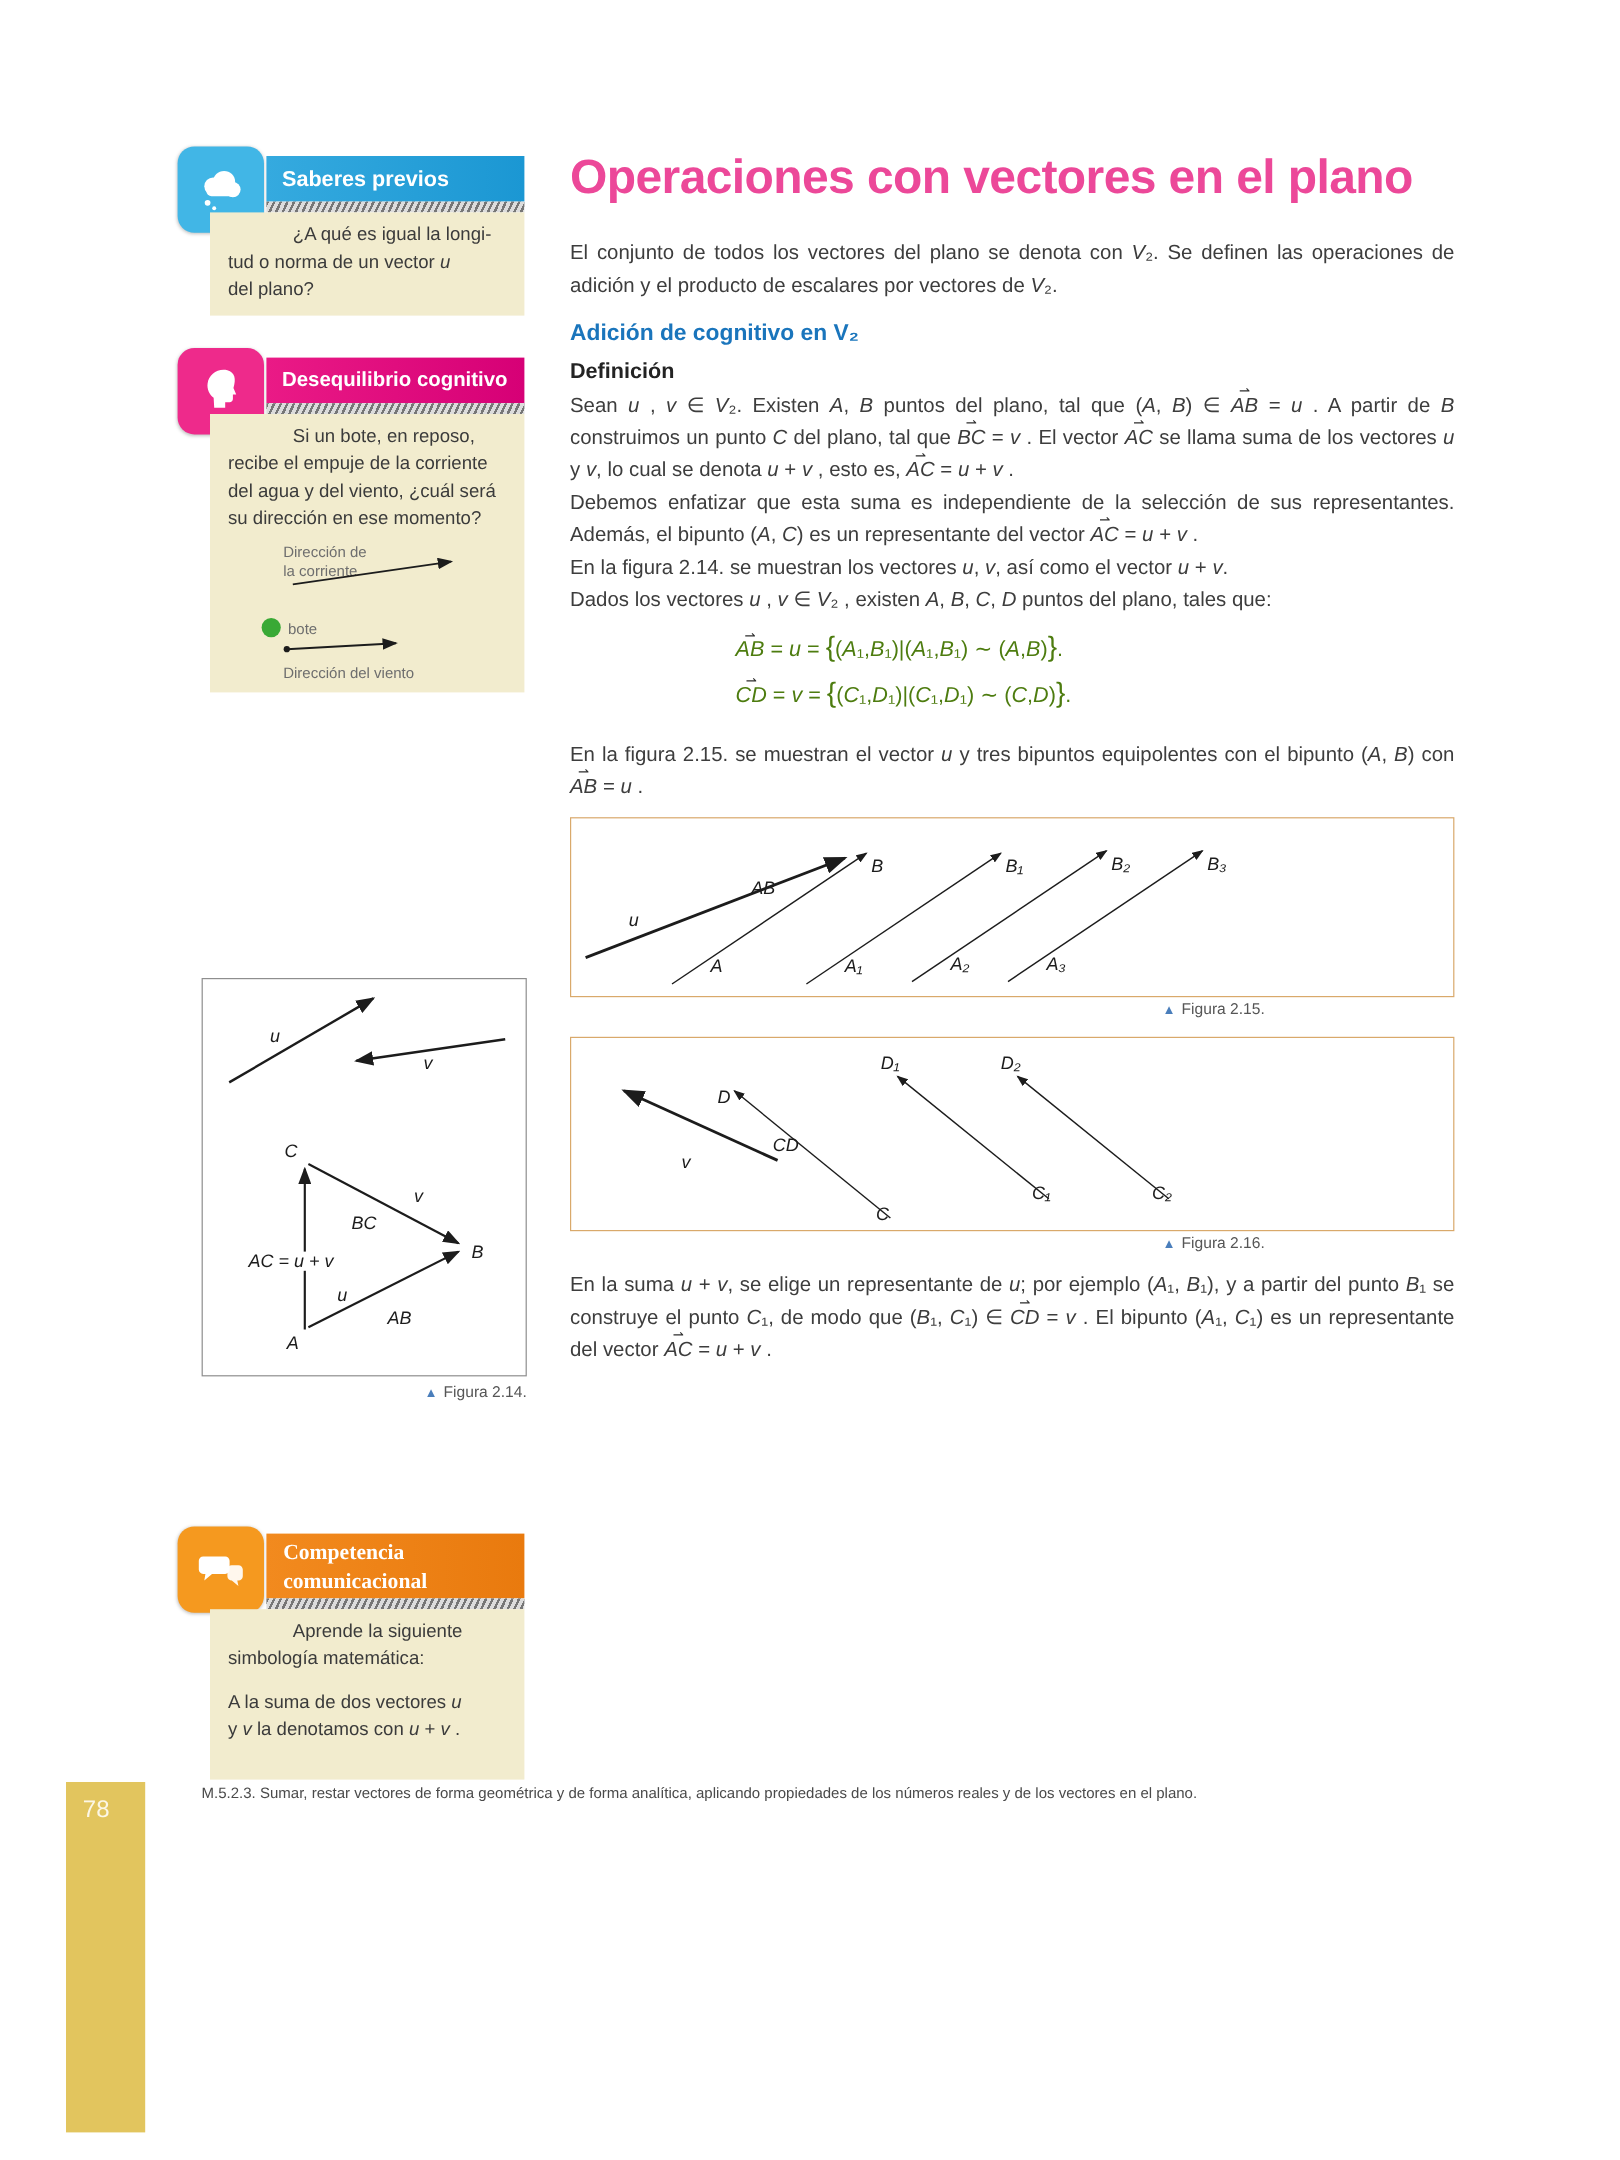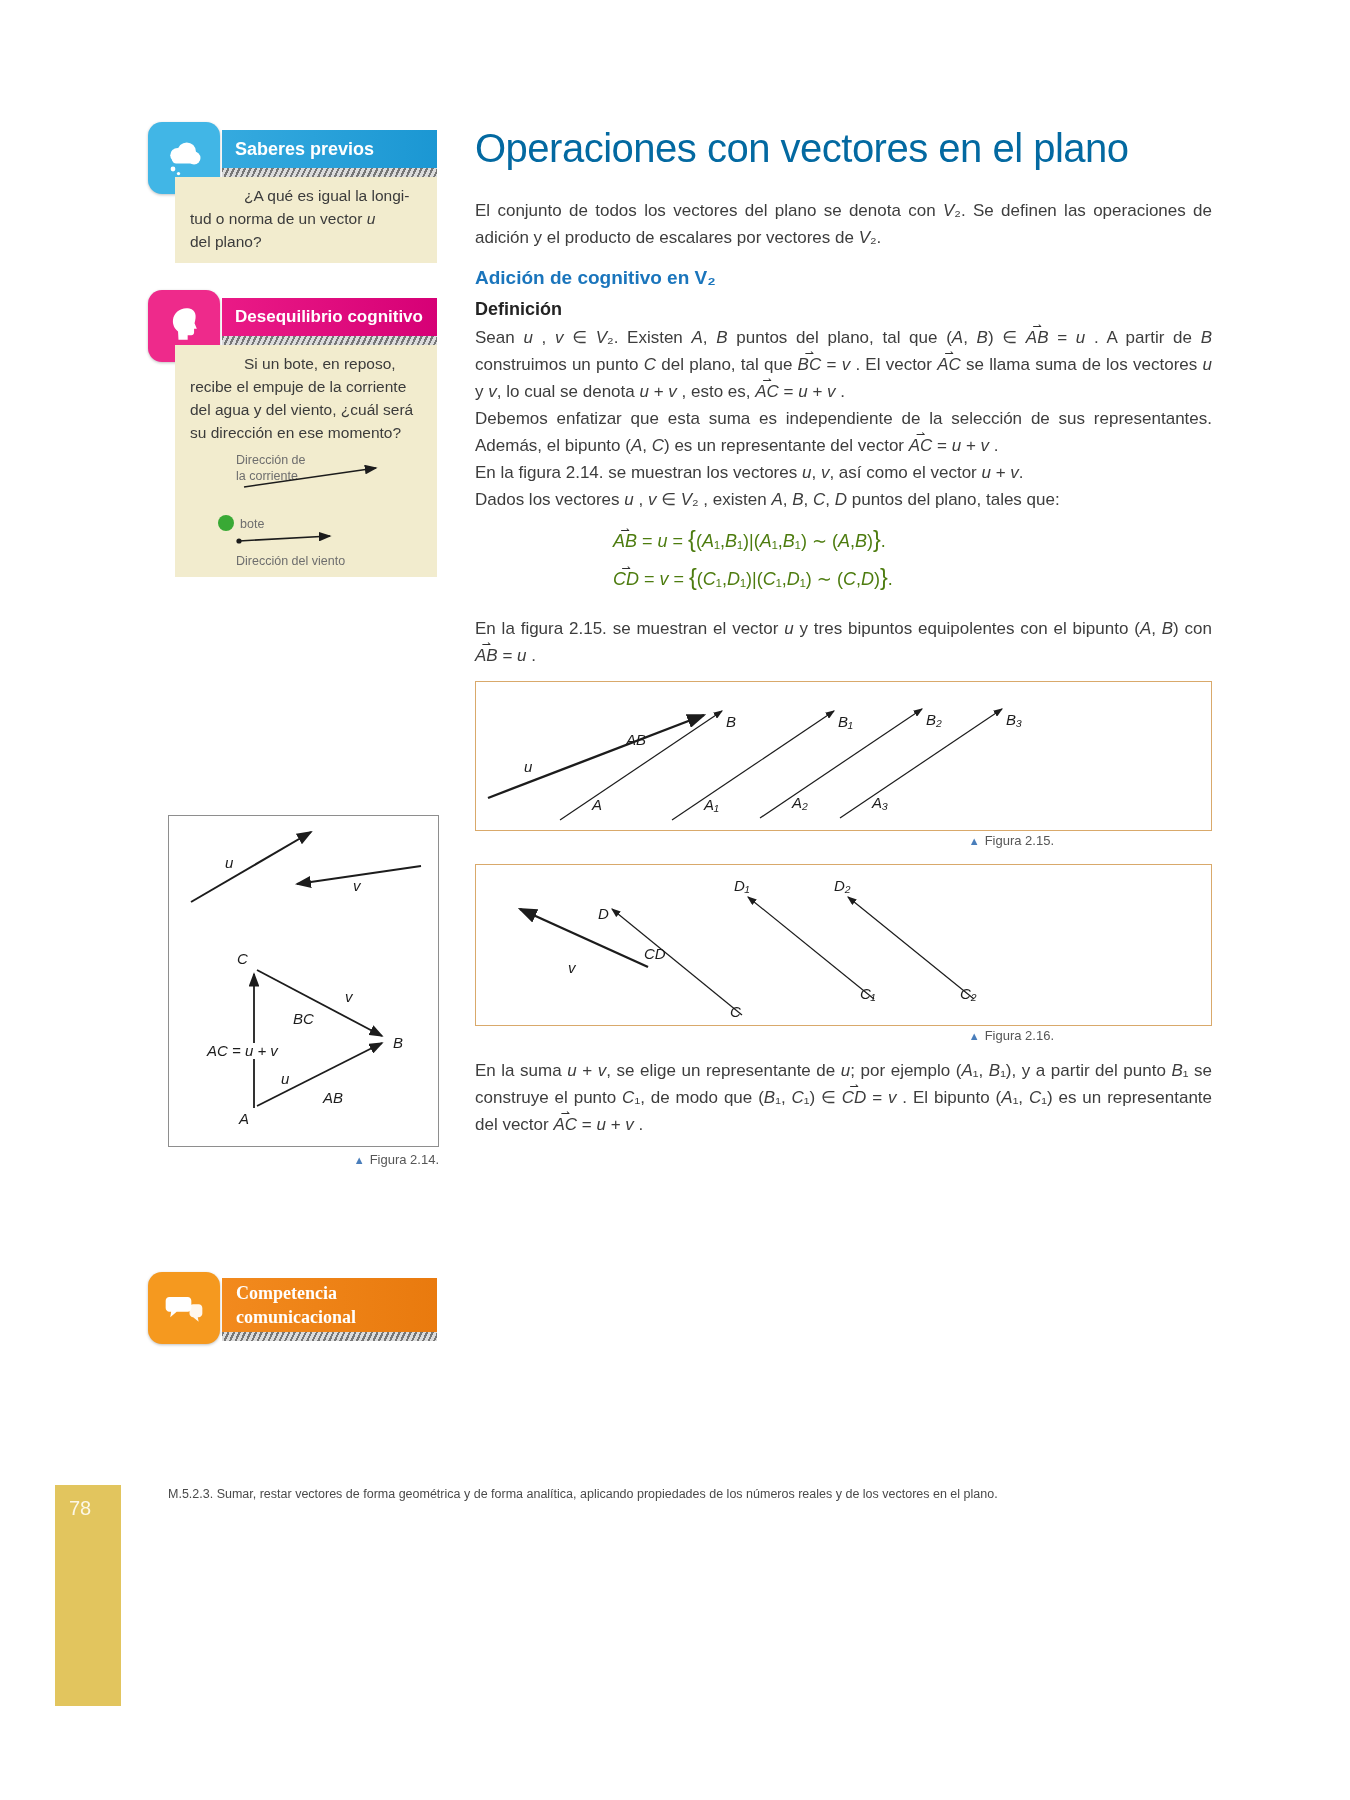--- a/index.html
+++ b/index.html
@@ -16,37 +16,37 @@
   .tanbox{background:#f2ecce;font-size:15.5px;line-height:23px;color:#3b3b3b;
           padding:7px 15px 9px;box-sizing:border-box;}
   .ind{text-indent:54px;}
   
   .figframe214{background:#fff;border:1px solid #8e8e8e;box-sizing:border-box;}
   .figframe{background:#fff;border:1.5px solid #d9a96b;box-sizing:border-box;}
   .cap{display:flex;justify-content:flex-end;align-items:baseline;gap:5px;font-size:13px;color:#565656;}
   .cap .tri{color:#4a7ebb;font-size:11px;}
   
   .main{position:absolute;left:475px;top:126px;width:737px;}
-  .main h1{margin:0 0 26px;font-size:40px;font-weight:400;color:#0369a1;letter-spacing:-0.5px;white-space:nowrap;}
+  .main h1{margin:0 0 26px;font-size:40px;font-weight:700;color:#ec4899;letter-spacing:-0.5px;white-space:nowrap;}
   .para{font-size:17px;line-height:27px;text-align:justify;margin:0;}
   .mb16{margin-bottom:16px;} .mb12{margin-bottom:12px;} .mb10{margin-bottom:10px;}
   .subhead{color:#1a75bc;font-size:19px;font-weight:700;margin:2px 0 10px;}
   .deflabel{font-size:18px;font-weight:700;color:#232323;margin:0 0 4px;}
   .formulas{margin:8px 0 18px 138px;font-size:18px;line-height:36px;color:#4d7c0f;}
   .br{font-size:1.3em;}
   i{font-style:italic;}
   .vec{position:relative;font-style:italic;display:inline-block;}
   .vec::before{content:"⇀";position:absolute;top:-11px;left:50%;transform:translateX(-50%);
                font-size:11px;font-style:normal;color:#2e2e2e;}
   
   svg text{font-family:"Liberation Sans",sans-serif;font-size:15px;font-style:italic;fill:#1c1c1c;}
   svg text.sm{font-size:12.5px;font-style:normal;fill:#6e6e6e;}
   
   .footer{position:absolute;left:168px;top:1487px;width:1000px;font-size:12.5px;color:#4a4a4a;}
-  .folio{position:absolute;left:55px;top:1485px;width:66px;height:221px;background:#e2c55e;box-sizing:border-box;
+  .folio{position:absolute;left:55px;top:1485px;width:66px;height:292px;background:#e2c55e;box-sizing:border-box;
          padding:12px 0 0 14px;font-size:20px;color:#fcf7e6;}
 </style>
 </head>
 <body>
 
 <div class="page">
 
   <div class="abs tile" style="left:148px;top:122px;background:#41b6e6;">
     <svg width="44" height="44" viewBox="0 0 48 48">
       <g fill="#ffffff">
@@ -130,20 +130,24 @@
         <path d="M8 12h20c2.2 0 4 1.8 4 4v8c0 2.2-1.8 4-4 4H16l-7 6 1-6H8c-2.2 0-4-1.8-4-4v-8c0-2.2 1.8-4 4-4z"></path>
         <path d="M34 20h6c2.2 0 4 1.8 4 4v6c0 2.2-1.8 4-4 4h-1l1 5-6-5c-2.2 0-4-1.8-4-4v-6c0-2.2 1.8-4 4-4z" opacity=".92"></path>
       </g>
     </svg>
   </div>
   <div class="abs bar two" style="left:222px;top:1278px;width:215px;padding-left:14px;background:linear-gradient(90deg,#f28a1e,#e97a0e);">
     <span>Competencia</span>
     <span>comunicacional</span>
   </div>
   <div class="abs hatch" style="left:222px;top:1332px;width:215px;"></div>
+  <div class="abs tanbox" style="left:175px;top:1341px;width:262px;height:142px;">
+    <div class="ind">Aprende la siguiente<br>simbología matemática:</div>
+    <div style="margin-top:13px;">A la suma de dos vectores <i>u</i><br>y <i>v</i> la denotamos con <i>u</i> + <i>v</i> .</div>
+  </div>
 
   <div class="main">
     <h1>Operaciones con vectores en el plano</h1>
 
     <p class="para mb16">El conjunto de todos los vectores del plano se denota con <i>V</i>₂. Se definen las operaciones de adición y el producto de escalares por vectores de <i>V</i>₂.</p>
 
     <div class="subhead">Adición de cognitivo en V₂</div>
     <div class="deflabel">Definición</div>
 
     <p class="para">Sean <i>u</i> , <i>v</i> ∈ <i>V</i>₂. Existen <i>A</i>, <i>B</i> puntos del plano, tal que (<i>A</i>, <i>B</i>) ∈ <span class="vec">AB</span> = <i>u</i> . A partir de <i>B</i> construimos un punto <i>C</i> del plano, tal que <span class="vec">BC</span> = <i>v</i> . El vector <span class="vec">AC</span> se llama suma de los vectores <i>u</i> y <i>v</i>, lo cual se denota <i>u</i> + <i>v</i> , esto es, <span class="vec">AC</span> = <i>u</i> + <i>v</i> .</p>

